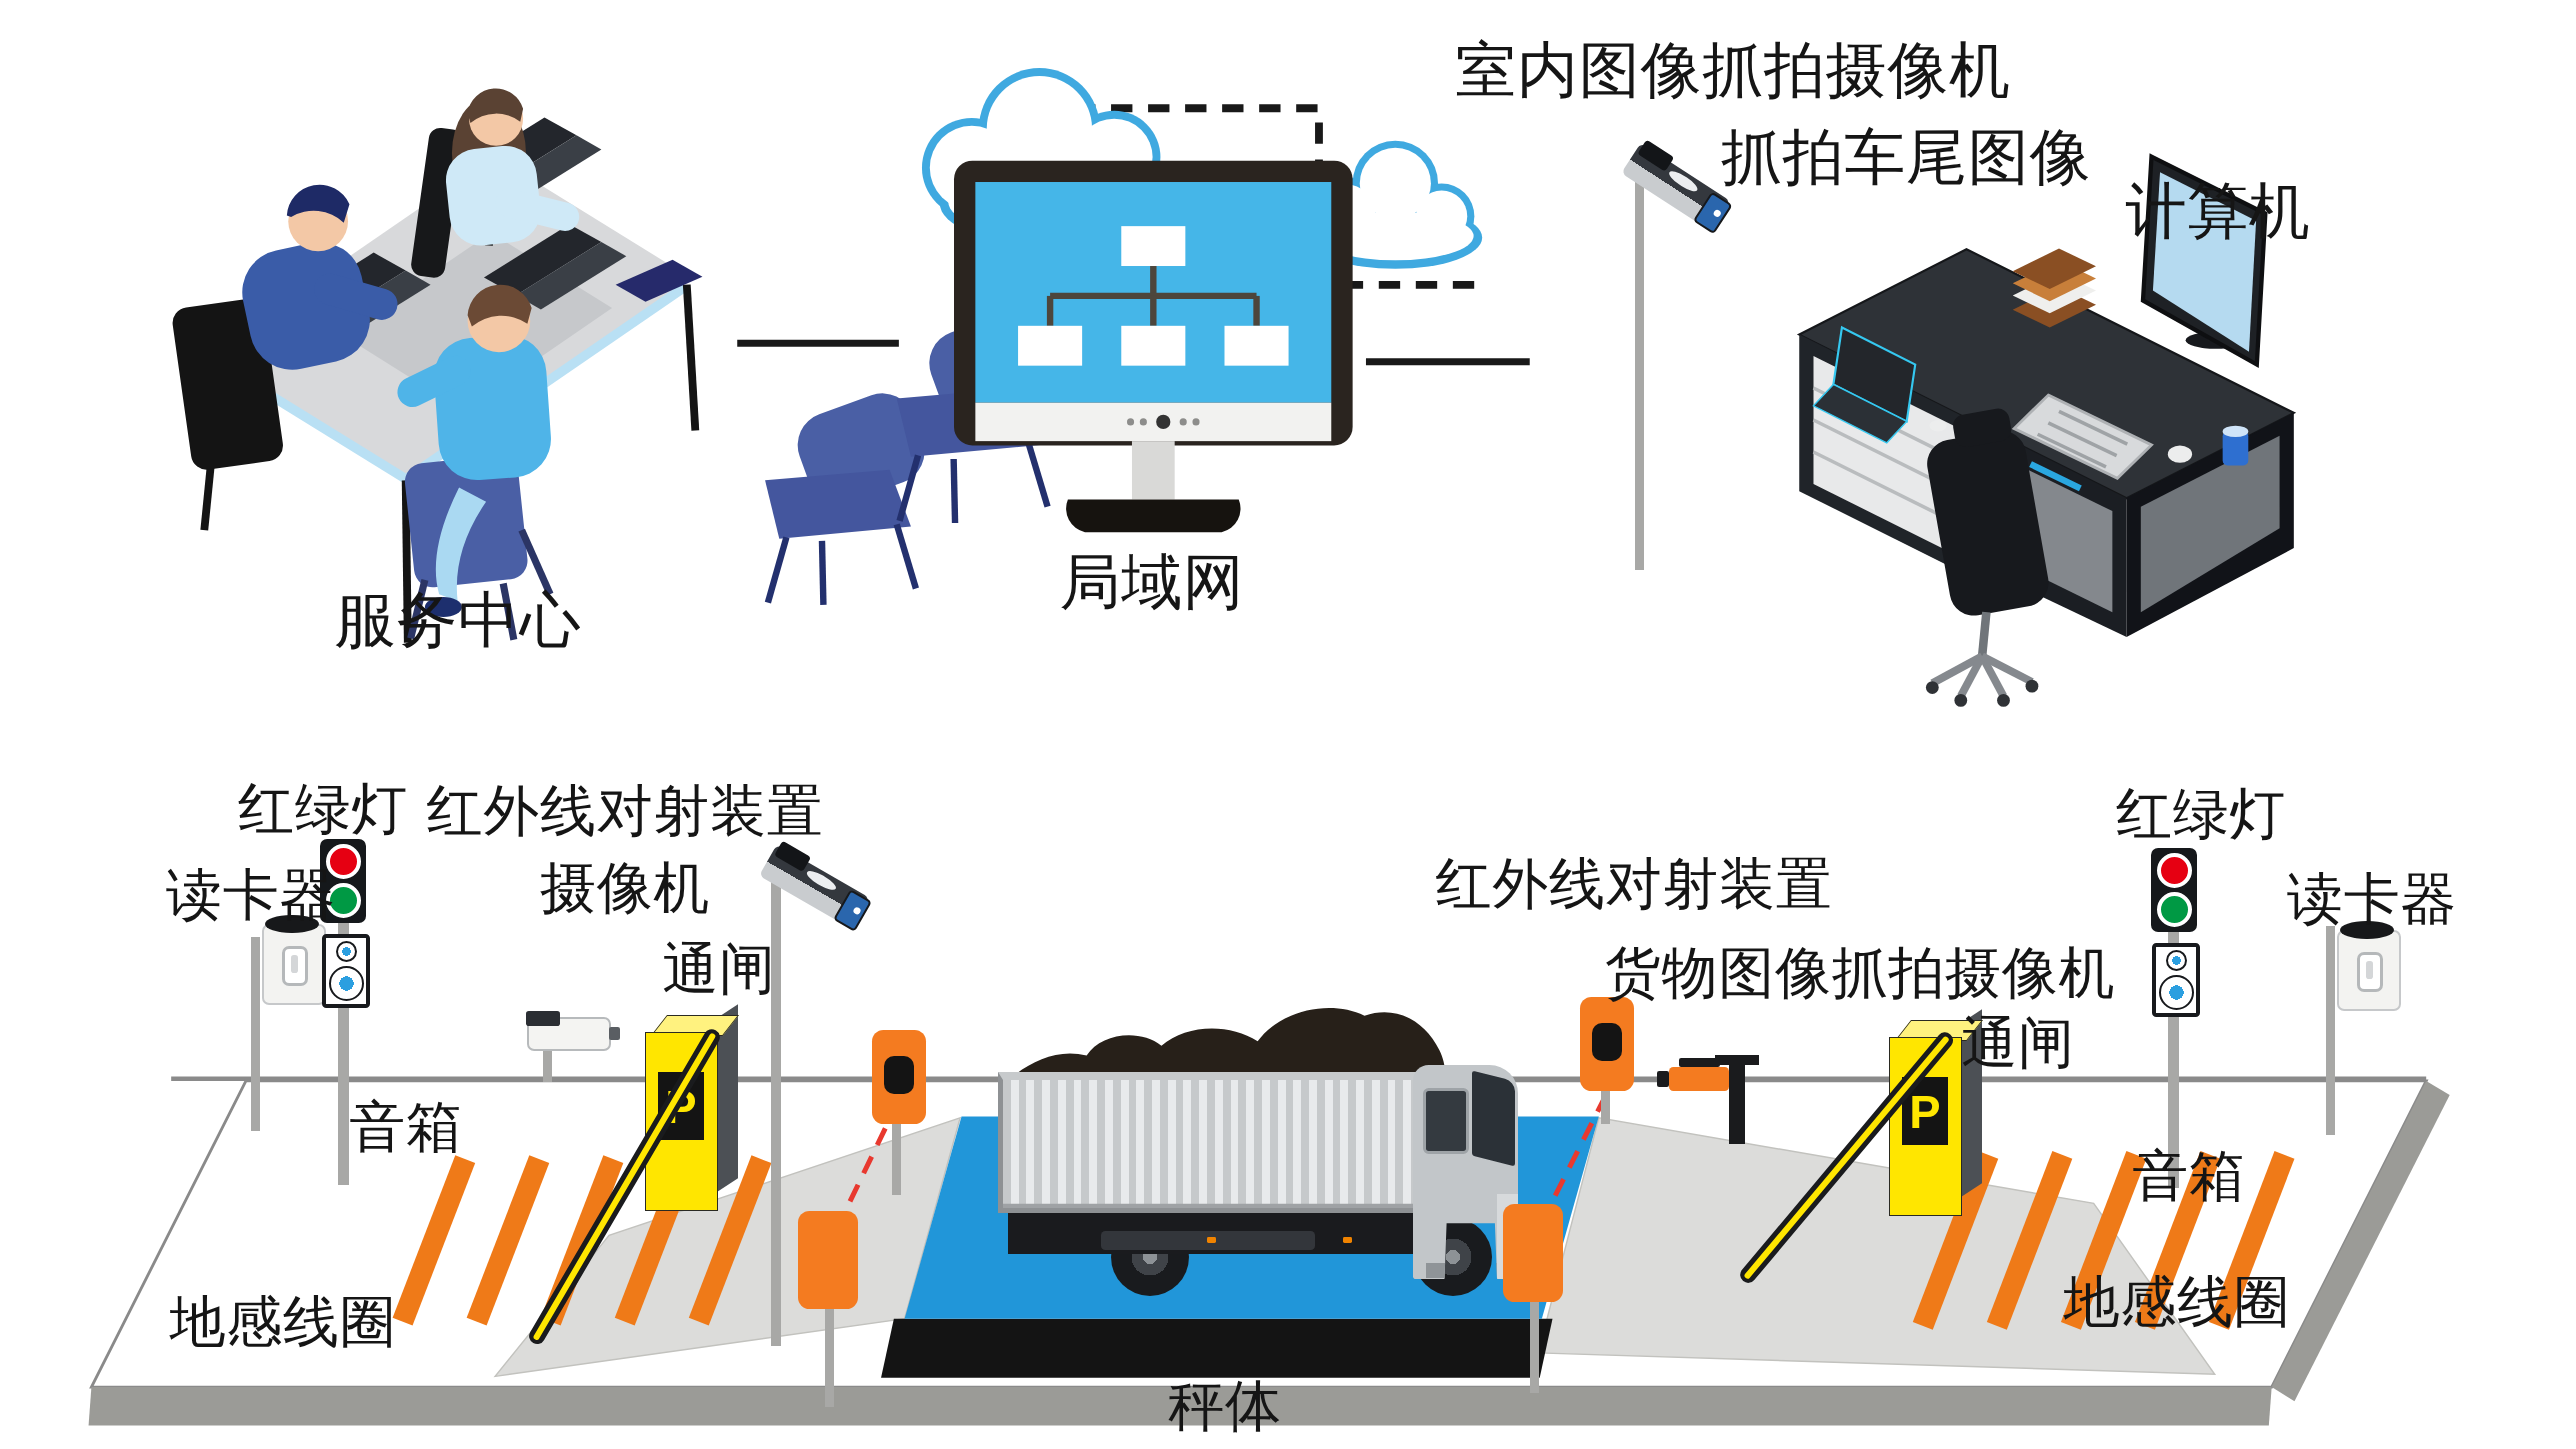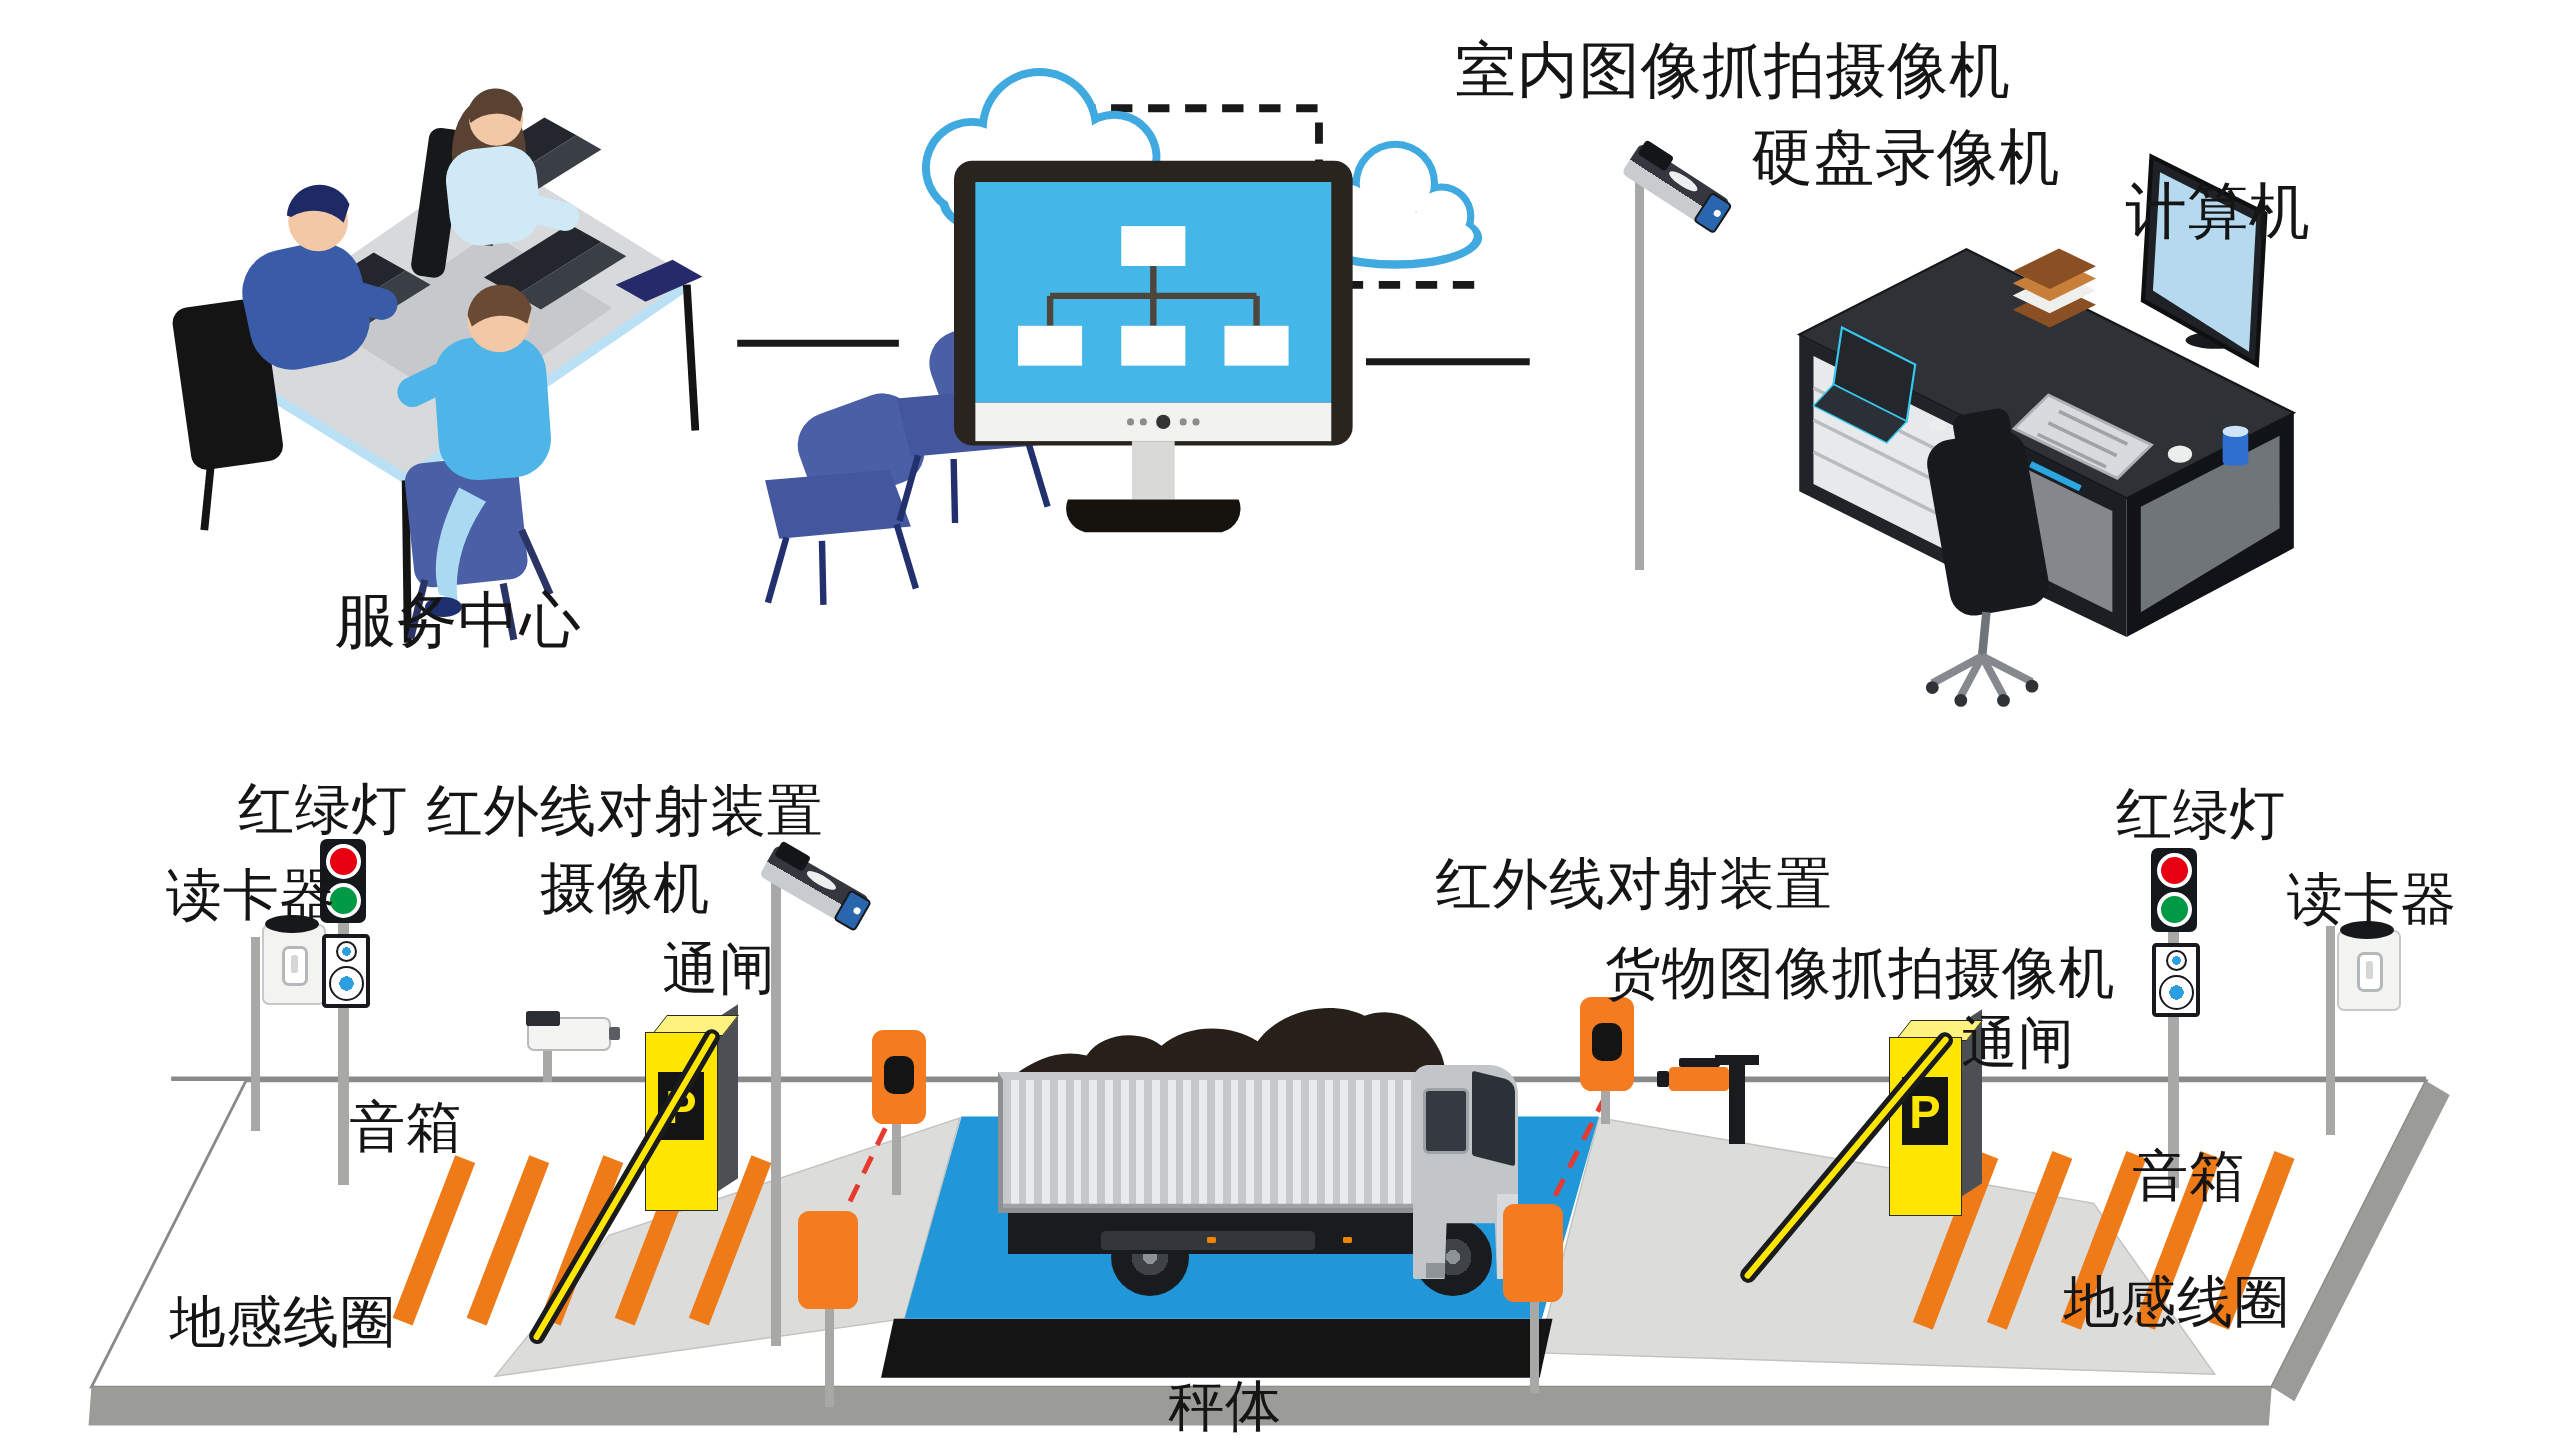--- a/index.html
+++ b/index.html
@@ -416,22 +416,23 @@
     <span class="s1"></span>
     <span class="s2"></span>
   </div>
 
   <div class="pole" style="left:2326px;top:926px;width:9.3px;height:209px"></div>
   <div class="cr" style="left:2337px;top:930px">
       <div class="win"></div>
     </div>
 
   <div class="label big" style="left:458px;top:621px">服务中心</div>
+  <div class="label big" style="left:1152px;top:583px">局域网</div>
   <div class="label big" style="left:1733px;top:71px">室内图像抓拍摄像机</div>
-  <div class="label big" style="left:1906px;top:158px">硬盘录像机</div>
+  <div class="label big" style="left:1906px;top:158px">抓拍车尾图像</div>
   <div class="label big" style="left:2218px;top:212px">计算机</div>
 
   <div class="label" style="left:323px;top:810px">红绿灯</div>
   <div class="label" style="left:251px;top:896px">读卡器</div>
   <div class="label" style="left:625px;top:812px">红外线对射装置</div>
   <div class="label" style="left:625px;top:889px">摄像机</div>
   <div class="label" style="left:719px;top:970px">通闸</div>
   <div class="label" style="left:1634px;top:885px">红外线对射装置</div>
   <div class="label" style="left:1860px;top:974px">货物图像抓拍摄像机</div>
   <div class="label" style="left:2018px;top:1044px">通闸</div>

